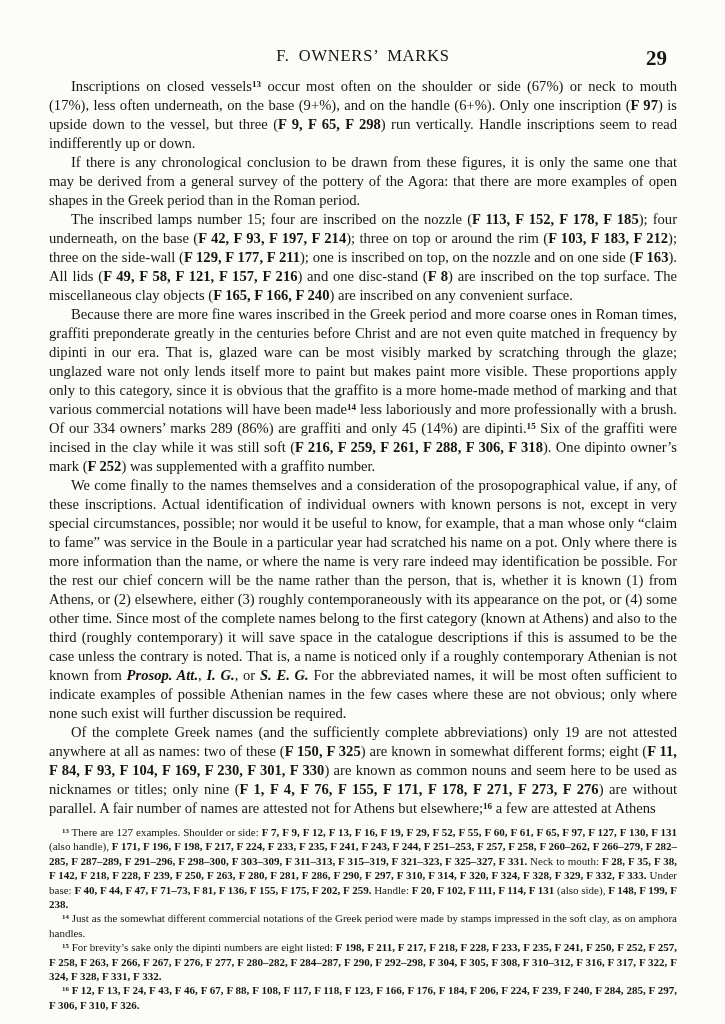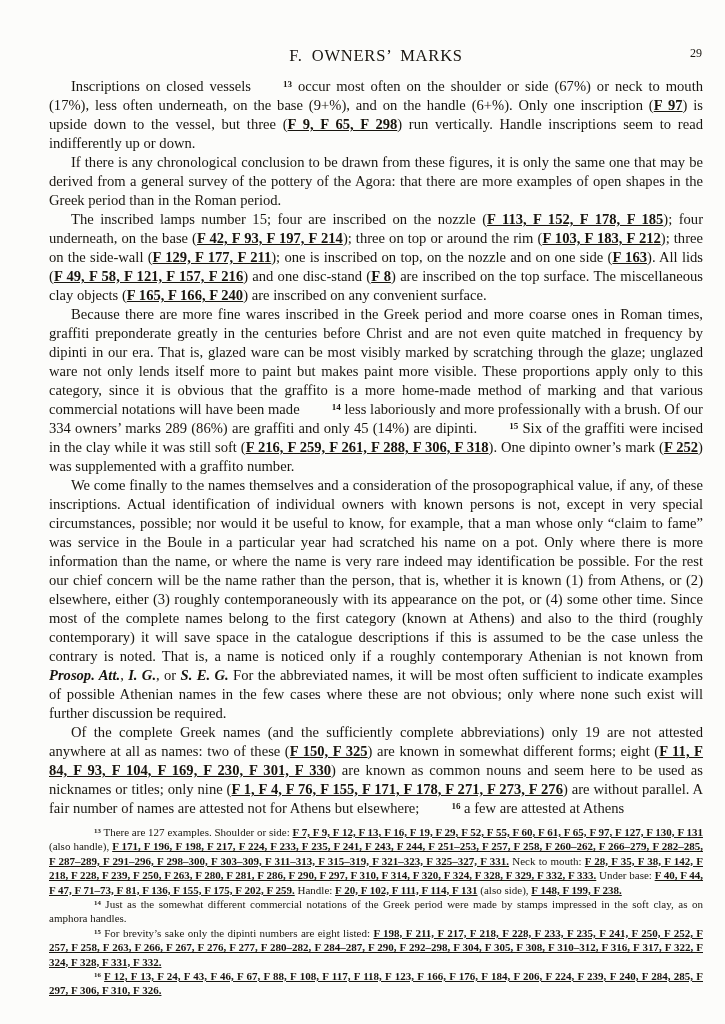--- a/index.html
+++ b/index.html
@@ -5,39 +5,39 @@
   :root { --paper:#fcfcfa; --ink:#18150f; }
   * { margin:0; padding:0; box-sizing:border-box; }
   html,body { width:725px; height:1024px; }
   body {
     background:var(--paper);
     color:var(--ink);
     font-family:"Liberation Serif", serif;
     overflow:hidden;
     -webkit-font-smoothing:antialiased;
   }
-  .page { position:relative; width:725px; height:722px; padding:46px 22px 0 49px; }
+  .page { position:relative; width:725px; height:722px; padding:46px 48px 0 49px; }
   .page-header {
     position:relative; height:20px; margin-bottom:11px;
     text-align:center; font-size:16.5px; letter-spacing:0.8px; word-spacing:4px;
     white-space:nowrap;
   }
-  .page-num { position:absolute; right:1px; top:0; letter-spacing:0; word-spacing:0; font-size:12px; }
+  .page-num { position:absolute; right:10px; top:0; letter-spacing:0; word-spacing:0; font-size:21px;font-weight:bold; }
   .body-text p {
     font-size:14.6px; line-height:19px; text-align:justify; text-indent:22px;
   }
   .footnotes { margin-top:7px; }
   .footnotes p {
     font-size:11px; line-height:14.4px; text-align:justify; text-indent:13px;
   }
-  .b { font-weight:bold;text-decoration:underline; }
+  .b { font-weight:bold; }
   .i { font-style:italic;font-weight:bold; }
   sup {
     font-weight:bold; font-size:0.62em; line-height:0;
-    vertical-align:baseline; position:relative; top:-0.45em;margin-left:32px;
+    vertical-align:baseline; position:relative; top:-0.45em;
   }
 </style>
 </head>
 <body>
 
 <div class="page">
   <header class="page-header">
     <span>F. OWNERS’ MARKS</span>
     <span class="page-num">29</span>
   </header>

